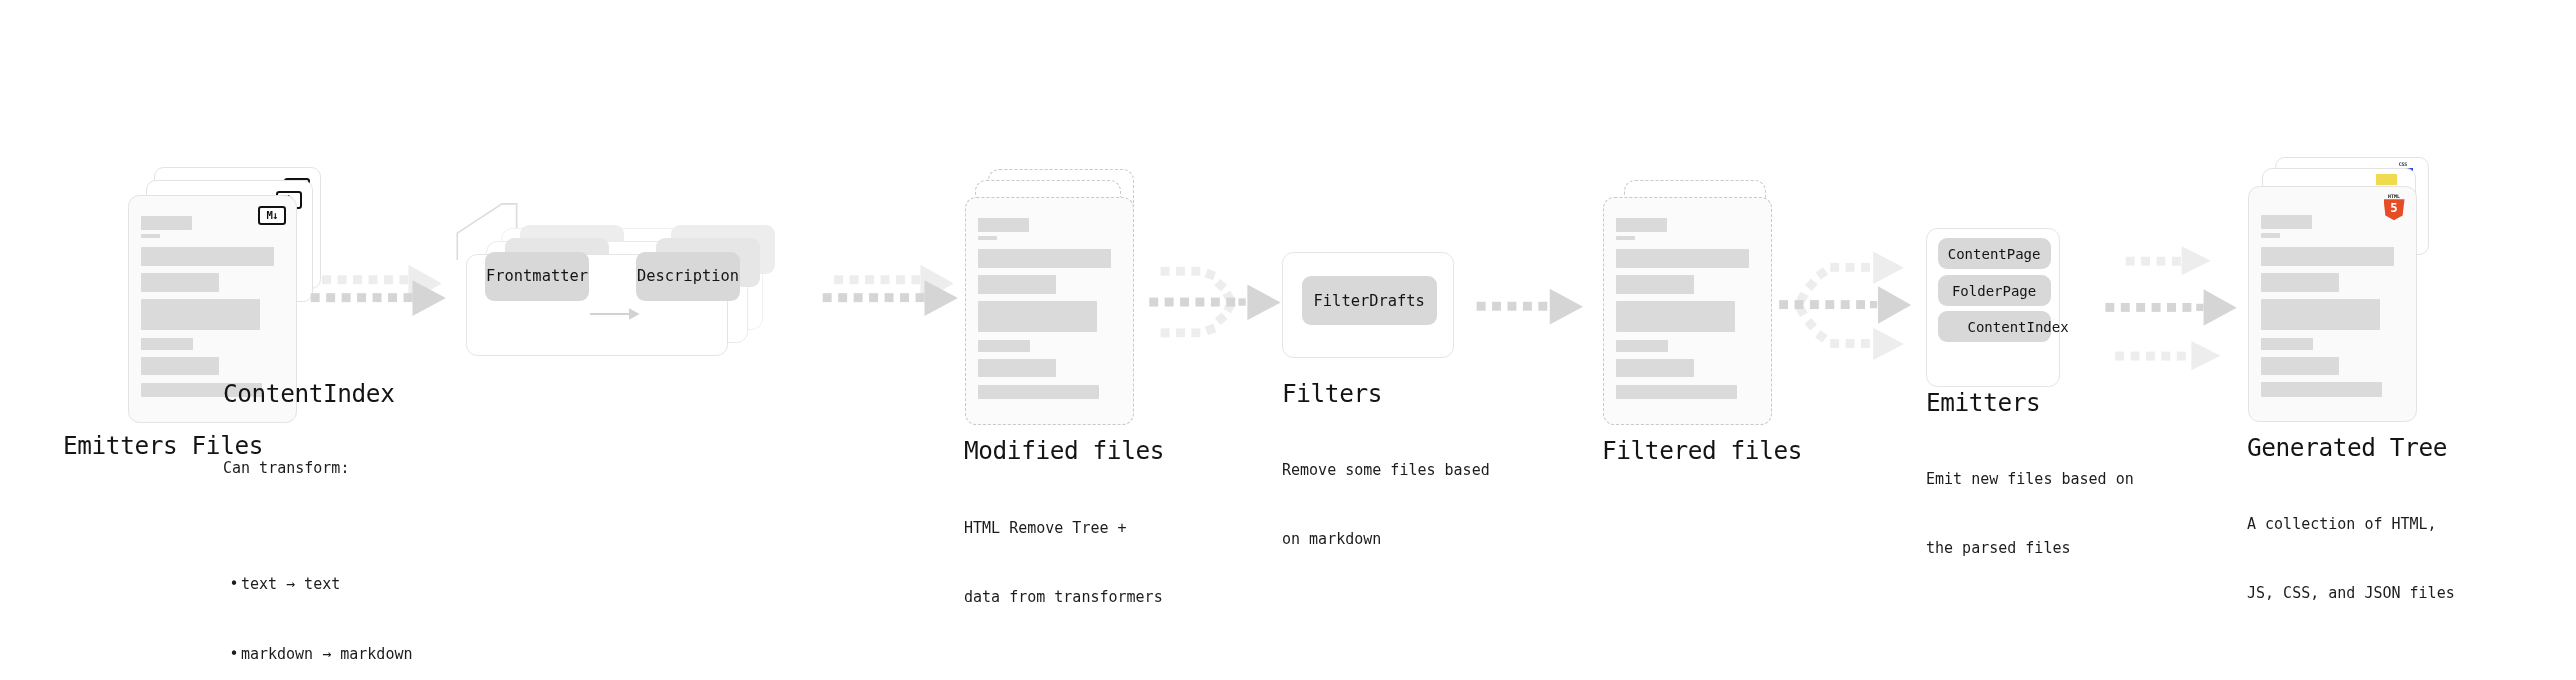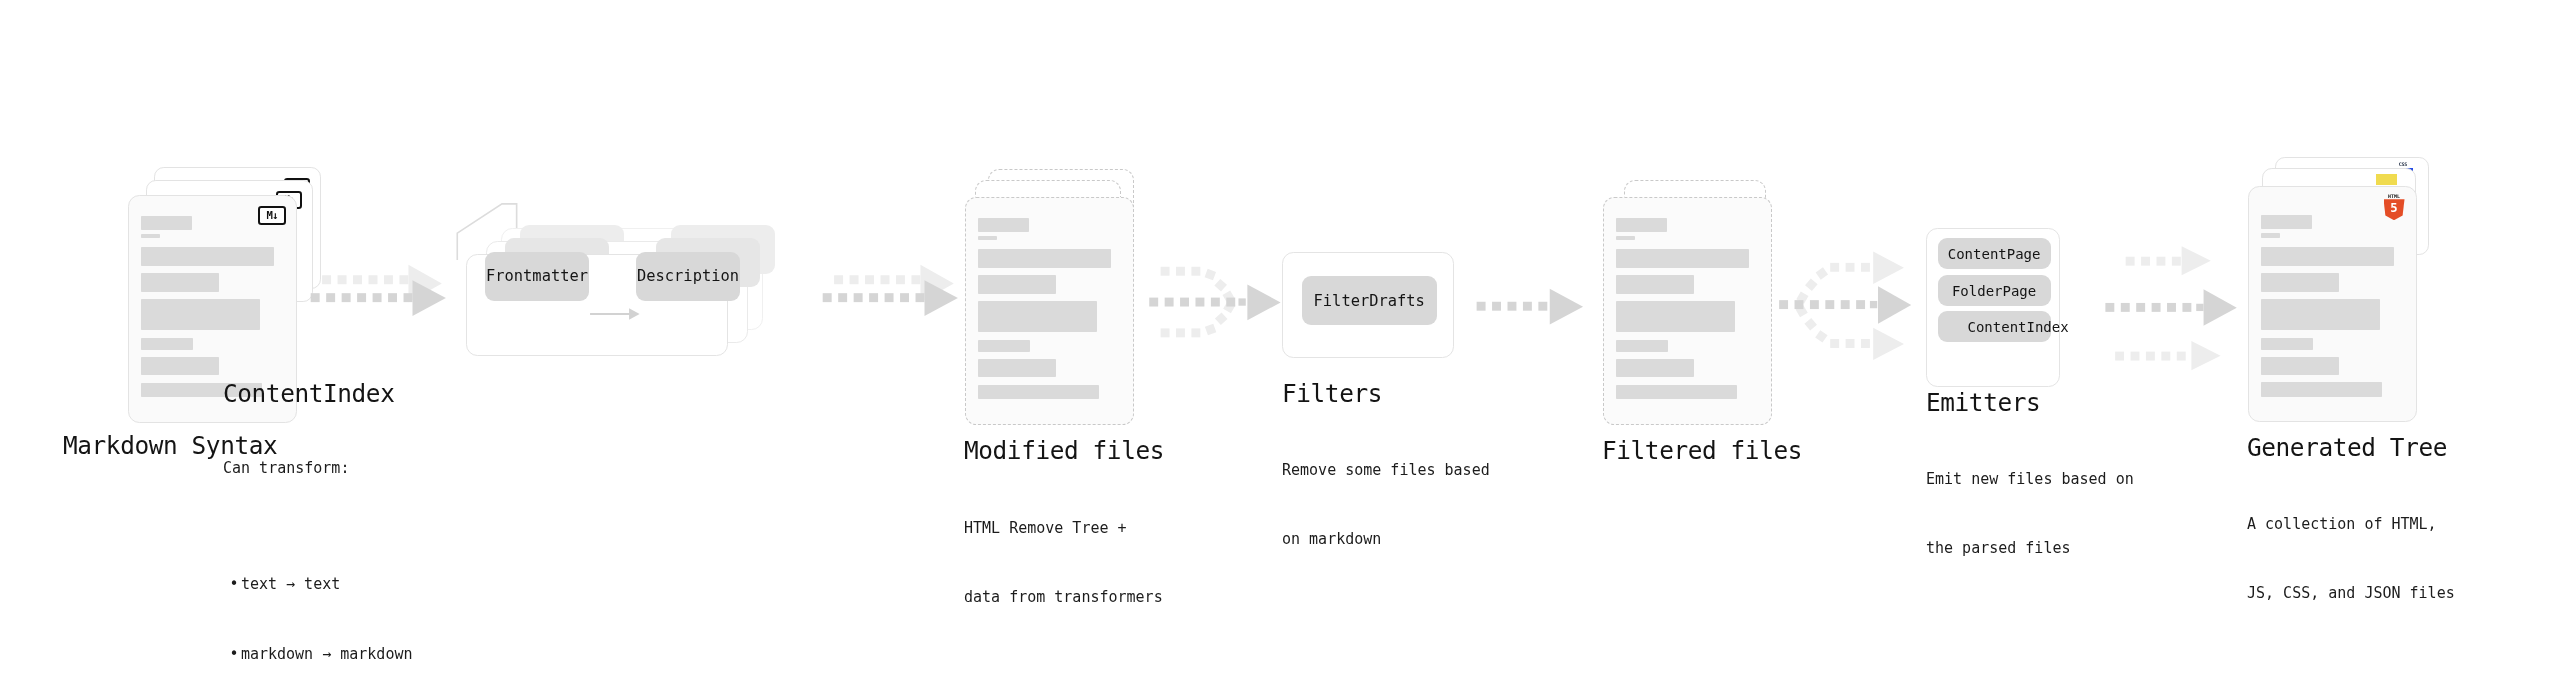--- a/index.html
+++ b/index.html
@@ -177,21 +177,21 @@
         <div class="lrow" style="width:18.7px;height:4.9px;margin-bottom:9px;"></div>
         <div class="lrow" style="width:133px;height:18.7px;"></div>
         <div class="lrow" style="width:78px;height:18.7px;"></div>
         <div class="lrow" style="width:119px;height:31px;"></div>
         <div class="lrow" style="width:52px;height:12.2px;"></div>
         <div class="lrow" style="width:78px;height:18px;"></div>
         <div class="lrow" style="width:121px;height:14.6px;"></div>
       </div>
     </div>
 
-    <div class="stage-title" style="left:63px; top:209px; top:431px;">Markdown Syntax</div>
+    <div class="stage-title" style="left:63px; top:209px; top:431px;">Emitters Files</div>
   </div>
 
   <svg style="left:309px; top:272px;" width="163" height="57" viewBox="0 0 200 70">
     <g fill="#ededed">
       <rect x="16" y="4" width="11" height="11"></rect>
         <rect x="35" y="4" width="11" height="11"></rect>
       <rect x="54" y="4" width="11" height="11"></rect>
         <rect x="73" y="4" width="11" height="11"></rect>
       <rect x="92" y="4" width="11" height="11"></rect>
         <rect x="111" y="4" width="11" height="11"></rect>

